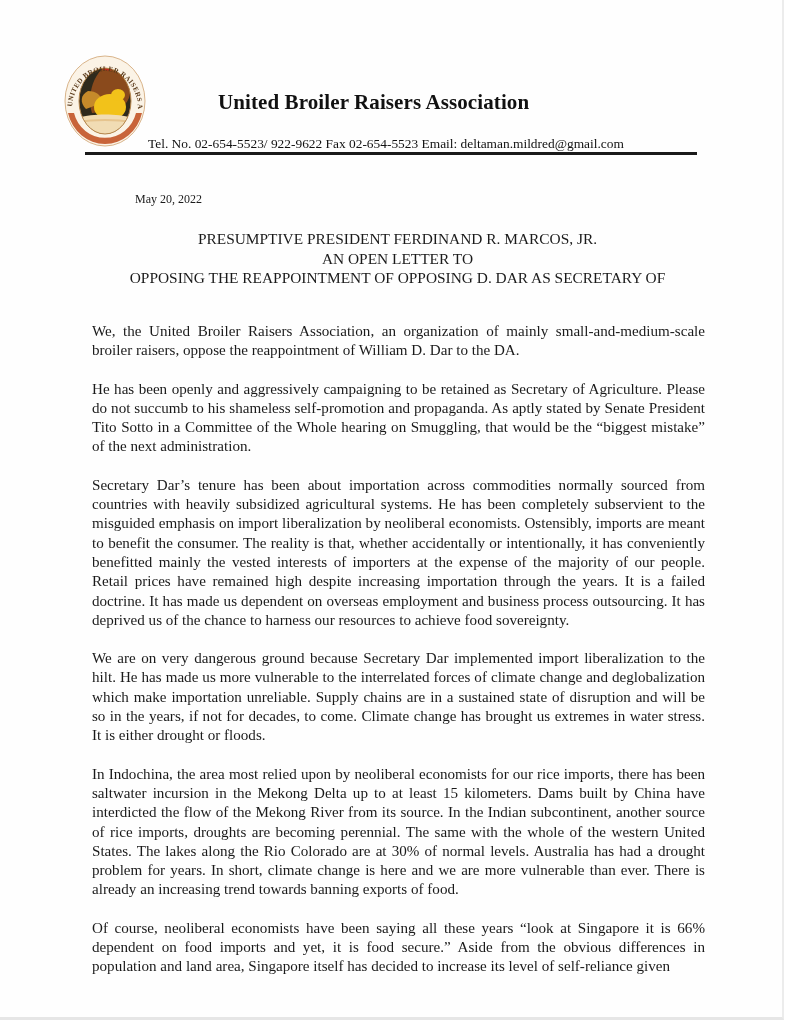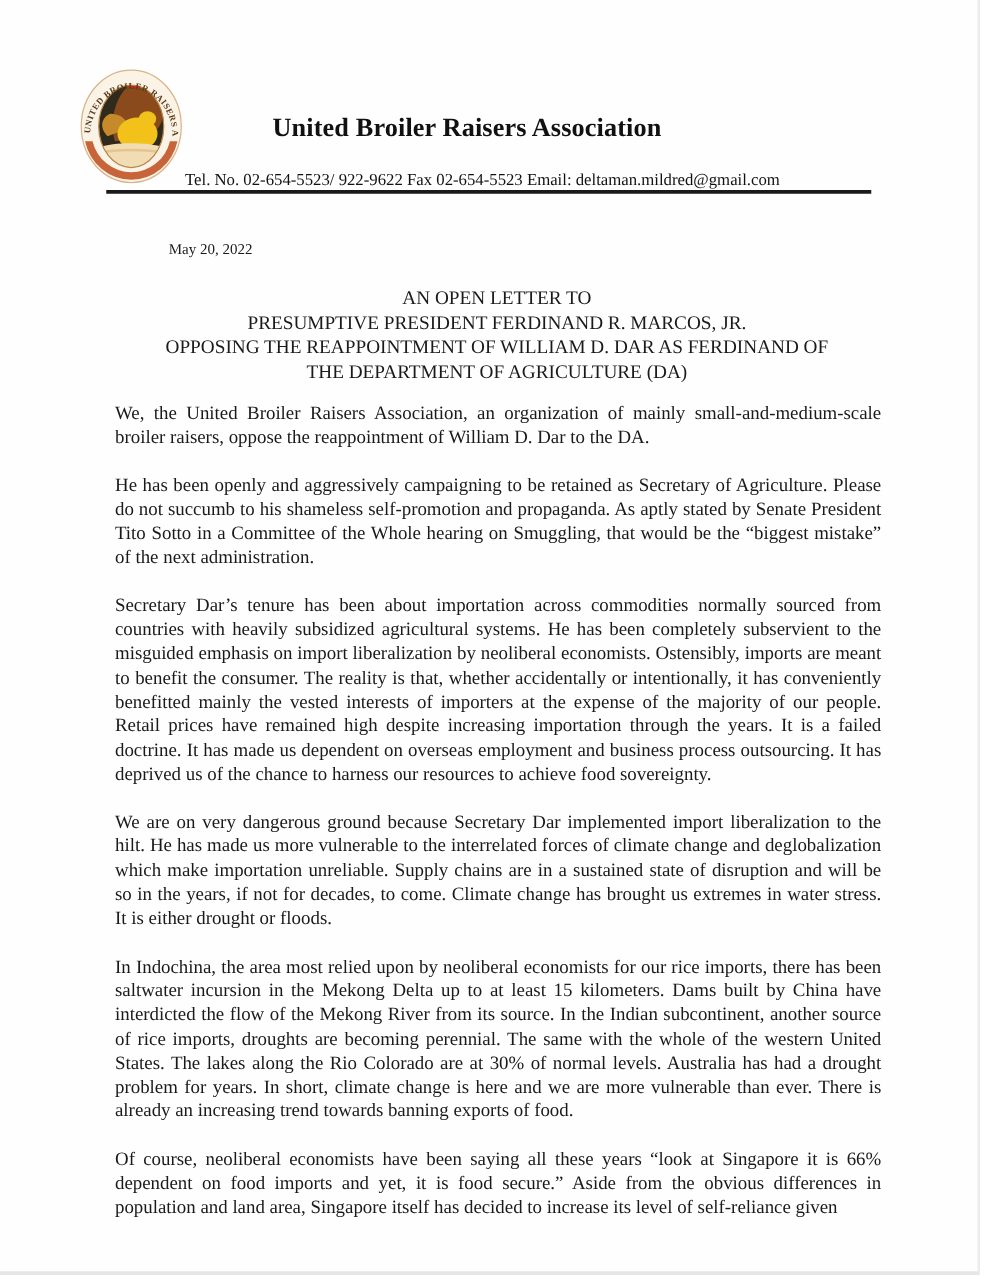--- a/index.html
+++ b/index.html
@@ -139,24 +139,23 @@
     </svg>
   </div>
 
   <div class="org-name">United Broiler Raisers Association</div>
   <div class="org-contact">Tel. No. 02-654-5523/ 922-9622  Fax  02-654-5523  Email: deltaman.mildred@gmail.com</div>
   <div class="header-rule"></div>
 
   <div class="date">May 20, 2022</div>
 
   <div class="title-block">
+    <div>PRESUMPTIVE PRESIDENT FERDINAND R. MARCOS, JR.</div>
     <div>AN OPEN LETTER TO</div>
-    <div>PRESUMPTIVE PRESIDENT FERDINAND R. MARCOS, JR.</div>
-    <div>OPPOSING THE REAPPOINTMENT OF WILLIAM D. DAR AS FERDINAND OF</div>
-    <div>THE DEPARTMENT OF AGRICULTURE (DA)</div>
+    <div>OPPOSING THE REAPPOINTMENT OF OPPOSING D. DAR AS SECRETARY OF</div>
   </div>
 
   <div class="body">
     <p>We, the United Broiler Raisers Association, an organization of mainly small-and-medium-scale broiler raisers, oppose the reappointment of William D. Dar to the DA.</p>
     <p>He has been openly and aggressively campaigning to be retained as Secretary of Agriculture. Please do not succumb to his shameless self-promotion and propaganda. As aptly stated by Senate President Tito Sotto in a Committee of the Whole hearing on Smuggling, that would be the “biggest mistake” of the next administration.</p>
     <p>Secretary Dar’s tenure has been about importation across commodities normally sourced from countries with heavily subsidized agricultural systems. He has been completely subservient to the misguided emphasis on import liberalization by neoliberal economists. Ostensibly, imports are meant to benefit the consumer. The reality is that, whether accidentally or intentionally, it has conveniently benefitted mainly the vested interests of importers at the expense of the majority of our people.  Retail prices have remained high despite increasing importation through the years. It is a failed doctrine. It has made us dependent on overseas employment and business process outsourcing. It has deprived us of the chance to harness our resources to achieve food sovereignty.</p>
     <p>We are on very dangerous ground because Secretary Dar implemented import liberalization to the hilt. He has made us more vulnerable to the interrelated forces of climate change and deglobalization which make importation unreliable. Supply chains are in a sustained state of disruption and will be so in the years, if not for decades, to come. Climate change has brought us extremes in water stress. It is either drought or floods.</p>
     <p>In Indochina, the area most relied upon by neoliberal economists for our rice imports, there has been saltwater incursion in the Mekong Delta up to at least 15 kilometers. Dams built by China have interdicted the flow of the Mekong River from its source. In the Indian subcontinent, another source of rice imports, droughts are becoming perennial. The same with the whole of the western United States. The lakes along the Rio Colorado are at 30% of normal levels. Australia has had a drought problem for years. In short, climate change is here and we are more vulnerable than ever. There is already an increasing trend towards banning exports of food.</p>
     <p>Of course, neoliberal economists have been saying all these years “look at Singapore it is 66% dependent on food imports and yet, it is food secure.” Aside from the obvious differences in population and land area, Singapore itself has decided to increase its level of self-reliance given</p>
   </div>

